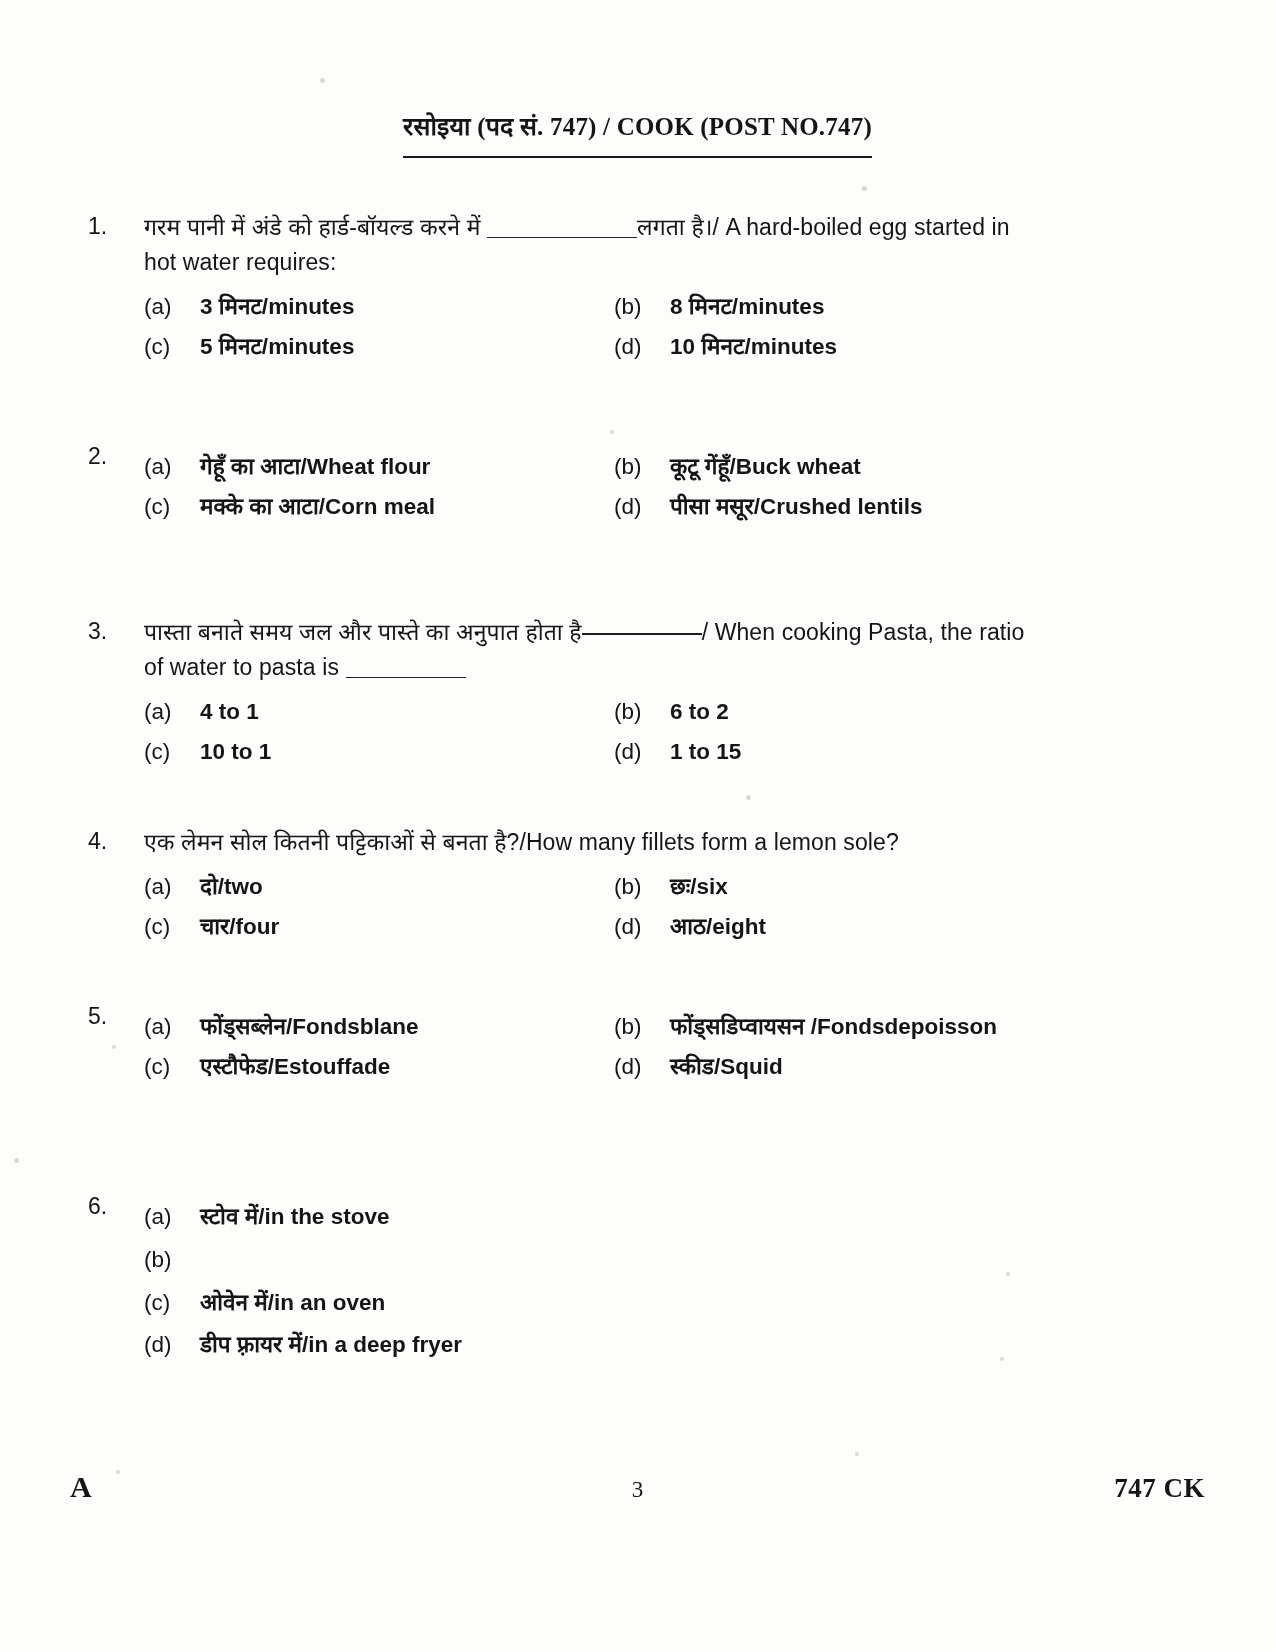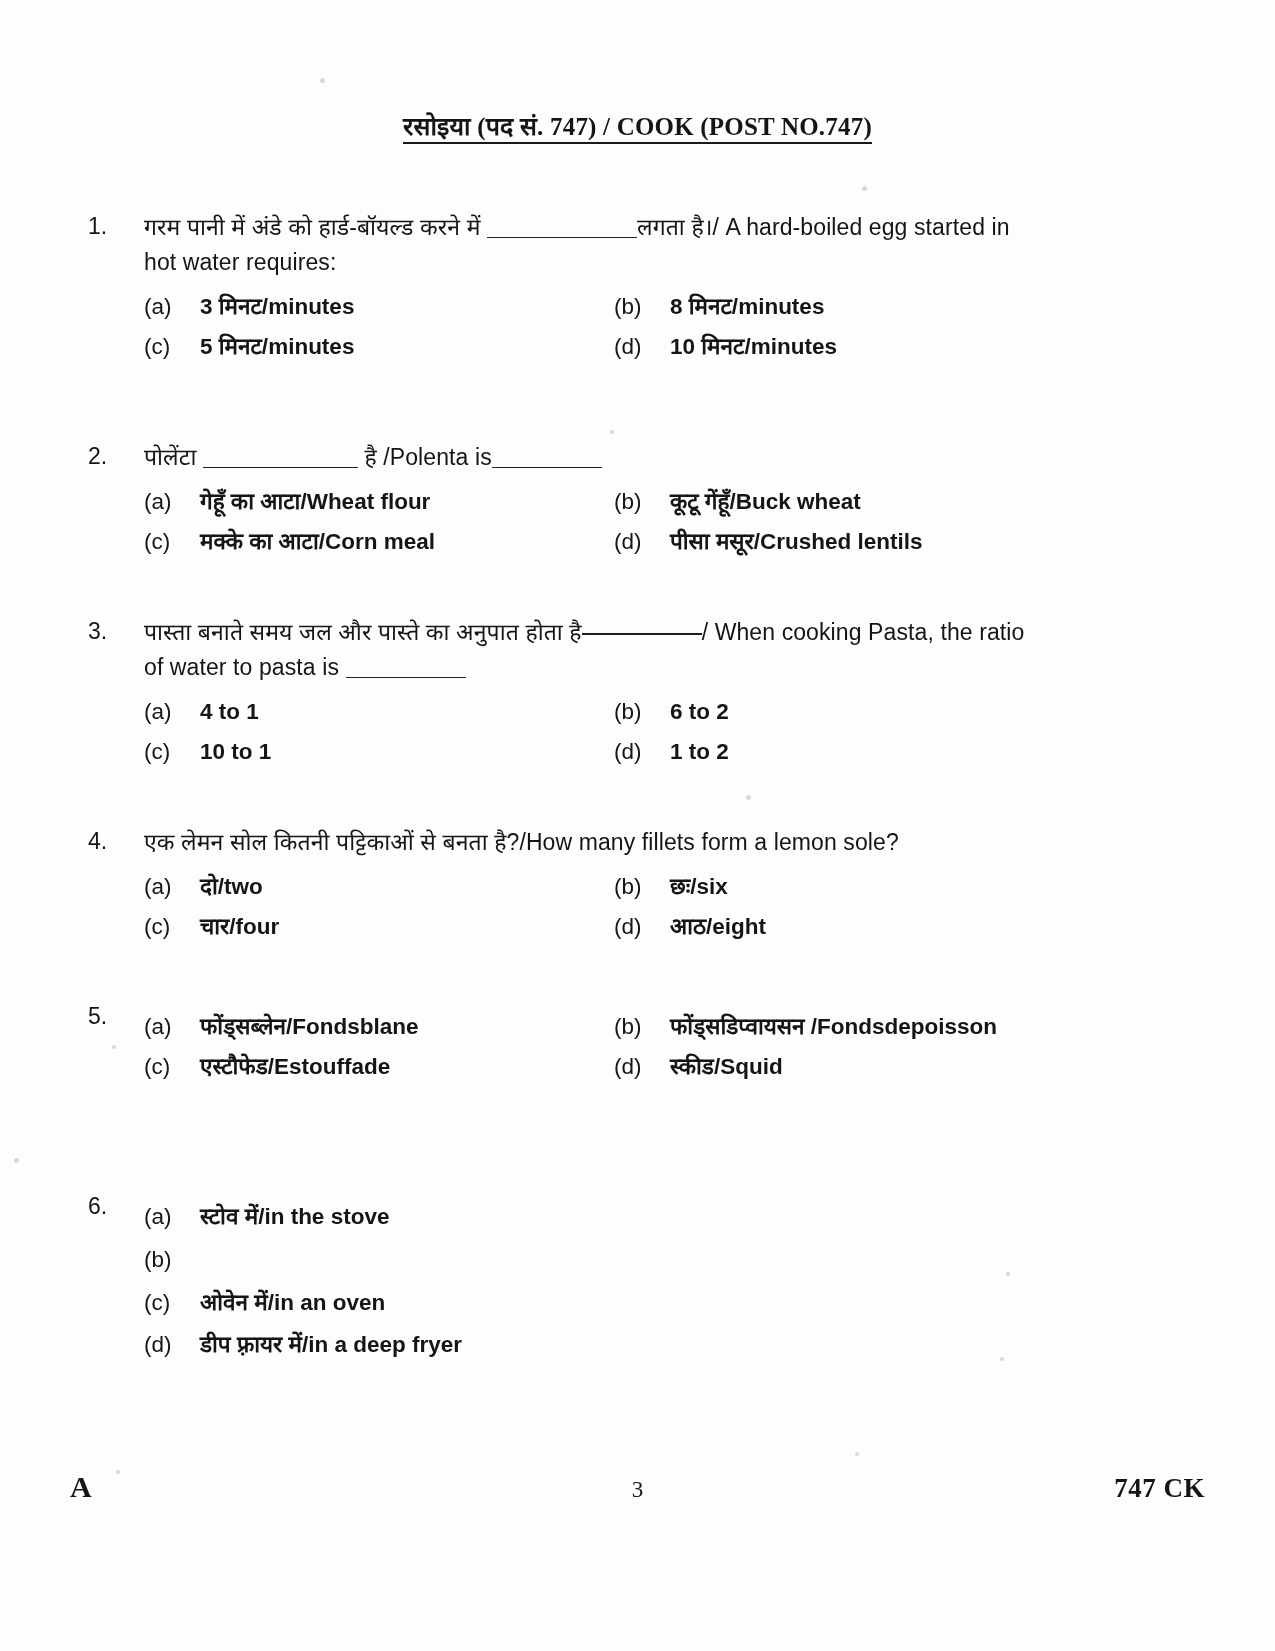--- a/index.html
+++ b/index.html
@@ -30,21 +30,21 @@
     left: 0;
     width: 100%;
     text-align: center;
     font-family: "Liberation Serif", serif;
     font-weight: bold;
     font-size: 25px;
     letter-spacing: .2px;
   }
   .paper-title span.u {
     border-bottom: 2px solid #1a1a1a;
-    padding-bottom: 2px;
+    padding-bottom: 16px;
   }
 
   .qblock {
     position: absolute;
     left: 88px;
     width: 1030px;
   }
   .qhead {
     display: flex;
     align-items: flex-start;
@@ -179,25 +179,20 @@
           </div>
         </div>
       </div>
     </div>
   </div>
 
   <div class="qblock" style="top:440px;">
     <div class="qhead">
       <div class="qnum">2.</div>
       <div class="qbody">
-        <div class="qtext">
-          <span>पोलेंटा</span>
-          <span class="blank" style="width:155px;"></span>
-          <span>है /Polenta is</span><span class="blank" style="width:110px;"></span>
-        </div>
         <div class="opts">
           <div class="optrow">
             <div class="optcell col-a">
               <span class="optlbl">(a)</span>
               <span class="opttxt">गेहूँ का आटा/Wheat flour</span>
             </div>
             <div class="optcell col-b">
               <span class="optlbl">(b)</span>
               <span class="opttxt">कूटू गेंहूँ/Buck wheat</span>
             </div>
@@ -238,21 +233,21 @@
               <span class="opttxt">6 to 2</span>
             </div>
           </div>
           <div class="optrow">
             <div class="optcell col-a">
               <span class="optlbl">(c)</span>
               <span class="opttxt">10 to 1</span>
             </div>
             <div class="optcell col-b">
               <span class="optlbl">(d)</span>
-              <span class="opttxt">1 to 2</span>
+              <span class="opttxt">1 to 15</span>
             </div>
           </div>
         </div>
       </div>
     </div>
   </div>
 
   <div class="qblock" style="top:825px;">
     <div class="qhead">
       <div class="qnum">4.</div>

